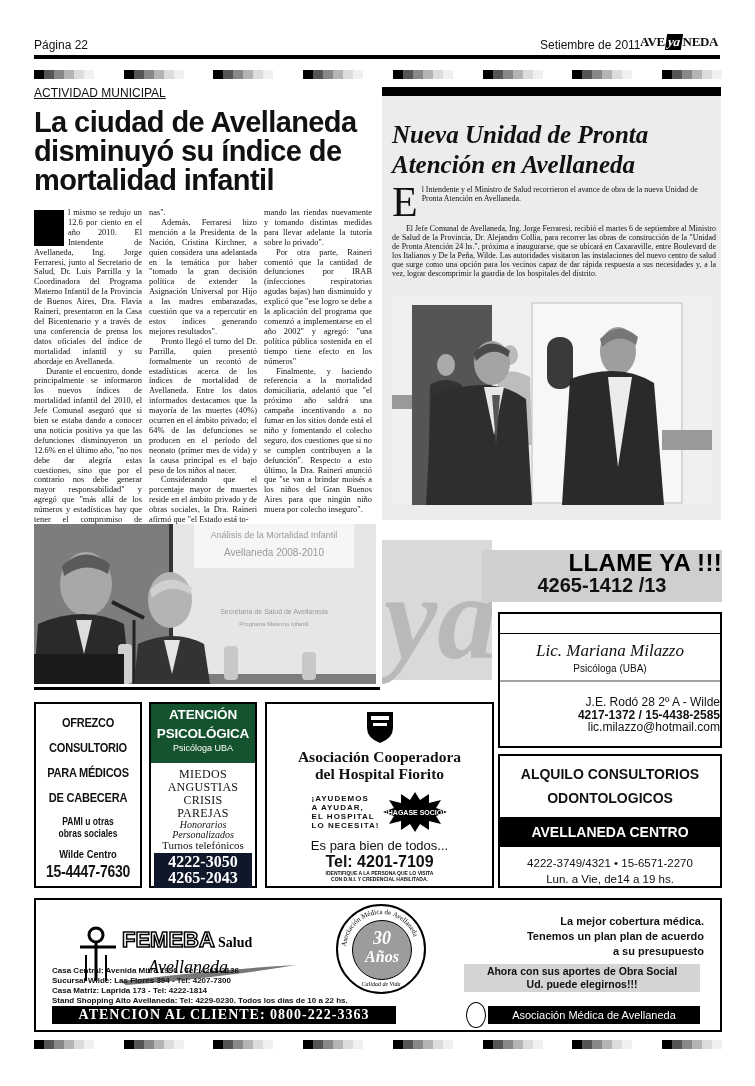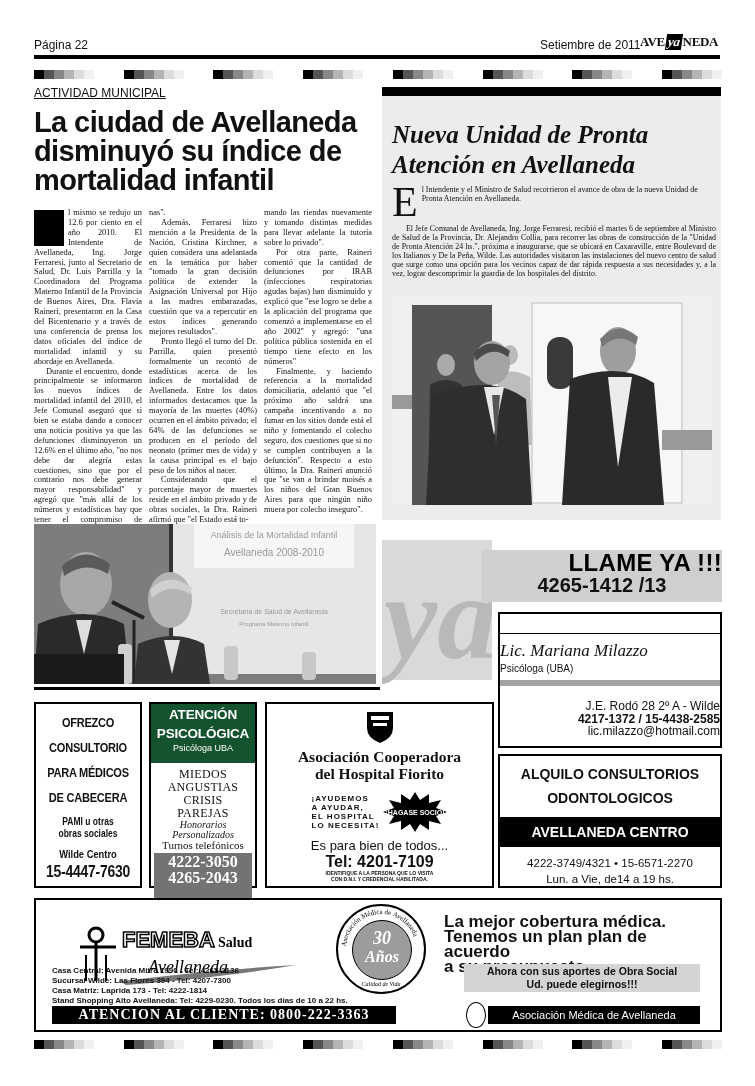--- a/index.html
+++ b/index.html
@@ -39,59 +39,59 @@
   
   #conf-photo{left:34px;top:524px;width:342px;height:160px;overflow:hidden;background:#8a8a8a;}
   #conf-rule{left:34px;top:687px;width:346px;height:3px;background:#000;}
   
   #ya-mark{left:382px;top:540px;width:110px;height:160px;overflow:hidden;}
   #llame-box{left:482px;top:550px;width:240px;height:52px;background:#cfcfcf;}
   #llame-1{left:482px;top:552px;width:240px;text-align:right;font-family:"Liberation Sans",sans-serif;font-weight:900;font-size:24px;line-height:22px;color:#000;letter-spacing:0.3px;}
   #llame-2{left:482px;top:574px;width:240px;text-align:center;font-family:"Liberation Sans",sans-serif;font-weight:900;font-size:20px;line-height:22px;}
   #milazzo{left:498px;top:612px;width:224px;height:136px;border:2px solid #000;box-sizing:border-box;}
   #milazzo .r1{height:19px;border-bottom:1px solid #000;}
-  #milazzo .r2{height:46px;border-bottom:6px solid #a3a3a3;text-align:left;}
+  #milazzo .r2{height:46px;border-bottom:2px solid #a3a3a3;text-align:center;}
   #milazzo .script{font-family:"Liberation Serif",serif;font-style:italic;font-size:17px;line-height:24px;padding-top:5px;}
   #milazzo .sub{font-family:"Liberation Sans",sans-serif;font-size:10px;line-height:11px;}
   #milazzo .r3{text-align:right;font-family:"Liberation Sans",sans-serif;font-size:12px;line-height:12.5px;padding-top:14px;}
   
   #ad-consultorio{left:34px;top:702px;width:108px;height:186px;border:2px solid #000;box-sizing:border-box;text-align:center;font-family:"Liberation Sans",sans-serif;}
   #ad-consultorio .big{font-weight:900;font-size:13px;line-height:25px;margin-top:6px;letter-spacing:-0.3px;transform:scaleX(0.85);}
   #ad-consultorio .mid{font-weight:bold;font-size:10px;line-height:12px;margin-top:6px;transform:scaleX(0.85);}
   #ad-consultorio .loc{font-weight:bold;font-size:11px;margin-top:8px;transform:scaleX(0.85);}
   #ad-consultorio .tel{font-weight:900;font-size:17px;margin-top:2px;transform:scaleX(0.82);letter-spacing:-0.3px;}
   
   #ad-psico{left:149px;top:702px;width:108px;height:186px;border:2px solid #000;box-sizing:border-box;text-align:center;}
   #ad-psico .head{background:#14532d;color:#fff;font-family:"Liberation Sans",sans-serif;height:59px;}
   #ad-psico .head .t{font-weight:900;font-size:13.5px;line-height:17px;padding-top:2px;letter-spacing:-0.2px;}
   #ad-psico .head .s{font-size:9px;line-height:12px;}
   #ad-psico .words{font-family:"Liberation Serif",serif;font-size:12px;line-height:13px;margin-top:5px;letter-spacing:0.3px;}
   #ad-psico .hon{font-style:italic;font-size:10px;line-height:9.5px;}
   #ad-psico .tur{font-size:11px;line-height:13px;}
-  #ad-psico .tels{background:#737373;color:#fff;font-size:16px;line-height:16px;font-weight:bold;margin:1px 3px 0;padding:1px 0 14px;}
+  #ad-psico .tels{background:#0f172a;color:#fff;font-size:16px;line-height:16px;font-weight:bold;margin:1px 3px 0;padding:1px 0 2px;}
   
   #ad-fiorito{left:265px;top:702px;width:229px;height:186px;border:2px solid #000;box-sizing:border-box;text-align:center;}
   #ad-fiorito .t{font-family:"Liberation Serif",serif;font-weight:bold;font-size:15.5px;line-height:17px;}
   #ad-fiorito .ayud{font-family:"Liberation Sans",sans-serif;font-weight:900;font-size:8px;line-height:9px;letter-spacing:1px;text-align:left;}
   #ad-fiorito .bien{font-family:"Liberation Sans",sans-serif;font-size:13px;line-height:15px;margin-top:6px;}
   #ad-fiorito .tel{font-family:"Liberation Sans",sans-serif;font-weight:bold;font-size:16px;line-height:17px;}
   #ad-fiorito .small{font-family:"Liberation Sans",sans-serif;font-size:5px;line-height:6px;font-weight:bold;}
   
   #ad-odonto{left:498px;top:754px;width:224px;height:134px;border:2px solid #000;box-sizing:border-box;text-align:center;font-family:"Liberation Sans",sans-serif;}
   #ad-odonto .t{font-weight:bold;font-size:14px;line-height:24px;padding-top:6px;height:55px;}
   #ad-odonto .band{background:#000;color:#fff;font-weight:bold;font-size:14px;line-height:30px;}
   #ad-odonto .tel{font-size:11.5px;line-height:16px;margin-top:8px;}
   
   #ad-femeba{left:34px;top:898px;width:688px;height:134px;border:2px solid #000;box-sizing:border-box;}
   #femeba-logo{left:40px;top:6px;font-family:"Liberation Sans",sans-serif;margin-top:19px;}
   #femeba-addr{left:16px;top:66px;font-family:"Liberation Sans",sans-serif;font-weight:bold;font-size:8px;line-height:10px;}
   #femeba-bar{left:16px;top:106px;width:344px;height:18px;background:#000;color:#fff;text-align:center;font-family:"Liberation Serif",serif;font-weight:bold;font-size:14px;line-height:18px;letter-spacing:1px;}
   #seal{left:300px;top:4px;width:90px;height:90px;border-radius:50%;border:2px solid #000;box-sizing:border-box;background:#fff;}
   #seal .inner{position:absolute;left:14px;top:14px;width:58px;height:58px;border-radius:50%;background:#9c9c9c;border:1px solid #000;text-align:center;color:#fff;font-family:"Liberation Serif",serif;font-style:italic;font-weight:bold;}
-  #amed-text{left:408px;top:14px;width:260px;text-align:left;font-family:"Liberation Sans",sans-serif;font-weight:bold;font-size:17px;line-height:15px;}
+  #amed-text{left:408px;top:14px;width:260px;text-align:right;font-family:"Liberation Sans",sans-serif;font-weight:bold;font-size:11px;line-height:15px;}
   #amed-grey{left:428px;top:64px;width:236px;background:#d4d4d4;text-align:center;font-family:"Liberation Sans",sans-serif;font-weight:bold;font-size:10.5px;line-height:13px;padding:1px 0;}
   #amed-bar{left:452px;top:106px;width:212px;height:18px;background:#000;color:#fff;text-align:center;font-family:"Liberation Sans",sans-serif;font-size:11px;line-height:18px;}
   #amed-emblem{left:430px;top:102px;width:18px;height:24px;border:1px solid #000;border-radius:50%;}
 </style>
 </head>
 <body>
 
 <div class="abs sans" id="hdr-page">Página 22</div>
 <div class="abs sans" id="hdr-date">Setiembre de 2011 ·</div>
 <div class="abs" id="hdr-logo">

